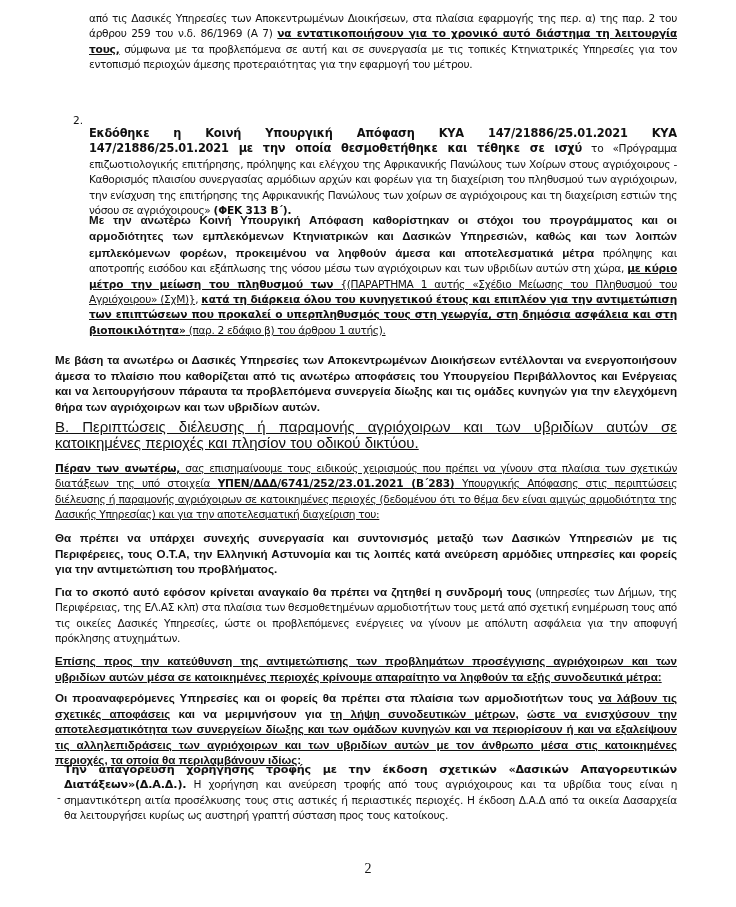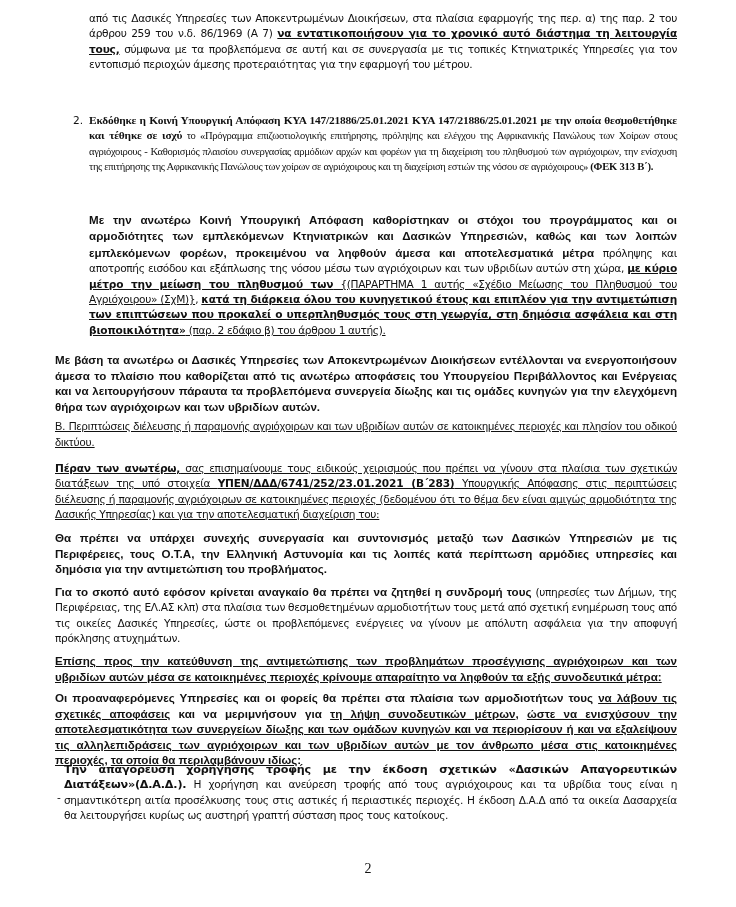--- a/index.html
+++ b/index.html
@@ -3,55 +3,55 @@
 <meta charset="utf-8">
 <style>
   html, body { margin: 0; padding: 0; background: #ffffff; }
   body { width: 736px; height: 907px; position: relative; overflow: hidden;
          font-family: "DejaVu Sans", sans-serif; color: #111; }
   .page { position: absolute; left: 0; top: 0; width: 736px; height: 907px; background: #fff; border-radius: 32px; }
   .p { position: absolute; font-size: 10.6px; line-height: 15.4px; text-align: justify;
        letter-spacing: -0.35px; margin: 0; }
   .b { font-weight: bold; letter-spacing: -0.2px; }
   .u { text-decoration: underline; }
-  .cond { font-family: "Liberation Sans", sans-serif; font-size: 11px; letter-spacing: 0; }
+  .cond { font-family: "Liberation Sans", sans-serif; font-size: 15px; letter-spacing: 0; }
   .boldblock { font-family: "Liberation Sans", sans-serif; font-weight: bold; font-size: 11.6px; line-height: 15.6px; letter-spacing: 0; }
   .num { position: absolute; font-size: 10.6px; line-height: 15.4px; }
   .dash { position: absolute; font-size: 10.6px; line-height: 15.4px; }
   .pagenum { position: absolute; left: 0; width: 736px; top: 861px; text-align: center;
              font-family: "Liberation Serif", serif; font-size: 14px; }
   .j { text-align: justify; text-align-last: left; }
 </style>
 </head>
 <body>
 
 <div class="page">
 
   <p class="p j" style="left:89px; top:11px; width:588px;">
     <span>από τις Δασικές Υπηρεσίες των Αποκεντρωμένων Διοικήσεων, στα πλαίσια εφαρμογής της περ. α) της παρ. 2 του άρθρου 259 του ν.δ. 86/1969 (Α 7) </span><span class="b u">να  εντατικοποιήσουν για το χρονικό αυτό διάστημα τη λειτουργία τους,</span><span> σύμφωνα με τα προβλεπόμενα σε αυτή και σε συνεργασία με τις τοπικές Κτηνιατρικές Υπηρεσίες για τον εντοπισμό περιοχών άμεσης προτεραιότητας για την εφαρμογή του μέτρου.</span>
   </p>
 
   <span class="num" style="left:73px; top:113px;">2.</span>
-  <p class="p j" style="left:89px; top:113px; width:588px;font-family:Liberation Serif, serif;">
+  <p class="p j" style="left:89px; top:126px; width:588px;">
     <span class="b" style="font-size:11.4px;">Εκδόθηκε η Κοινή Υπουργική Απόφαση ΚΥΑ 147/21886/25.01.2021 ΚΥΑ 147/21886/25.01.2021 με την οποία θεσμοθετήθηκε και τέθηκε σε ισχύ</span><span> το «Πρόγραμμα επιζωοτιολογικής επιτήρησης, πρόληψης και ελέγχου της Αφρικανικής Πανώλους των Χοίρων στους αγριόχοιρους - Καθορισμός πλαισίου συνεργασίας αρμόδιων αρχών και φορέων για τη διαχείριση του πληθυσμού των αγριόχοιρων, την ενίσχυση της επιτήρησης της Αφρικανικής Πανώλους των χοίρων σε αγριόχοιρους και τη διαχείριση εστιών της νόσου σε αγριόχοιρους» </span><span class="b">(ΦΕΚ 313 Β΄).</span>
   </p>
 
   <p class="p j" style="left:89px; top:212px; width:588px;">
     <span class="boldblock">Με την ανωτέρω Κοινή Υπουργική Απόφαση καθορίστηκαν οι στόχοι του προγράμματος και οι αρμοδιότητες των εμπλεκόμενων Κτηνιατρικών και Δασικών Υπηρεσιών, καθώς και των λοιπών εμπλεκόμενων φορέων, προκειμένου να ληφθούν άμεσα και αποτελεσματικά μέτρα</span><span> πρόληψης και αποτροπής εισόδου και εξάπλωσης της νόσου μέσω των αγριόχοιρων και των υβριδίων αυτών στη χώρα, </span><span class="b u">με κύριο μέτρο την μείωση του πληθυσμού των</span><span class="u"> {(ΠΑΡΑΡΤΗΜΑ 1 αυτής «Σχέδιο Μείωσης του Πληθυσμού του Αγριόχοιρου» (ΣχΜ)}</span><span>, </span><span class="b u">κατά τη διάρκεια όλου του κυνηγετικού έτους και επιπλέον  για την αντιμετώπιση των επιπτώσεων που προκαλεί ο υπερπληθυσμός τους στη γεωργία, στη δημόσια ασφάλεια και στη βιοποικιλότητα»</span><span class="u"> (παρ. 2 εδάφιο β) του άρθρου 1 αυτής).</span>
   </p>
 
   <p class="p j boldblock" style="left:55px; top:352px; width:622px;"> Με βάση τα ανωτέρω οι Δασικές Υπηρεσίες των Αποκεντρωμένων Διοικήσεων εντέλλονται  να ενεργοποιήσουν άμεσα το πλαίσιο που καθορίζεται από τις ανωτέρω αποφάσεις του Υπουργείου Περιβάλλοντος και Ενέργειας και να λειτουργήσουν πάραυτα τα προβλεπόμενα συνεργεία δίωξης και τις ομάδες κυνηγών για την ελεγχόμενη θήρα των αγριόχοιρων και των υβριδίων αυτών.</p>
 
   <p class="p j cond u" style="left:55px; top:419px; width:622px; line-height:15.6px;">Β. Περιπτώσεις διέλευσης ή παραμονής αγριόχοιρων και των υβριδίων αυτών σε κατοικημένες περιοχές και πλησίον του οδικού δικτύου.</p>
 
   <p class="p j" style="left:55px; top:461px; width:622px;text-decoration:underline;">
     <span class="b u">Πέραν των ανωτέρω,</span><span> σας επισημαίνουμε τους ειδικούς χειρισμούς που πρέπει να γίνουν στα πλαίσια των σχετικών διατάξεων της υπό στοιχεία </span><span class="b">ΥΠΕΝ/ΔΔΔ/6741/252/23.01.2021 (Β΄283)</span><span> Υπουργικής Απόφασης στις περιπτώσεις διέλευσης ή παραμονής αγριόχοιρων σε κατοικημένες περιοχές (δεδομένου ότι το θέμα δεν είναι αμιγώς αρμοδιότητα της Δασικής Υπηρεσίας) και για την αποτελεσματική διαχείριση του:</span>
   </p>
 
-  <p class="p j boldblock" style="left:55px; top:530px; width:622px;">Θα πρέπει να υπάρχει συνεχής συνεργασία και συντονισμός μεταξύ των Δασικών Υπηρεσιών με τις Περιφέρειες, τους Ο.Τ.Α, την Ελληνική Αστυνομία και τις λοιπές κατά περίπτωση αρμόδιες υπηρεσίες και δημόσια για την αντιμετώπιση του προβλήματος.</p>
+  <p class="p j boldblock" style="left:55px; top:530px; width:622px;">Θα πρέπει να υπάρχει συνεχής συνεργασία και συντονισμός μεταξύ των Δασικών Υπηρεσιών με τις Περιφέρειες, τους Ο.Τ.Α, την Ελληνική Αστυνομία και τις λοιπές κατά ανεύρεση αρμόδιες υπηρεσίες και φορείς για την αντιμετώπιση του προβλήματος.</p>
 
   <p class="p j boldblock u" style="left:55px; top:653px; width:622px;">Επίσης προς την κατεύθυνση της αντιμετώπισης των προβλημάτων προσέγγισης αγριόχοιρων και των υβριδίων αυτών μέσα σε κατοικημένες περιοχές κρίνουμε απαραίτητο να ληφθούν τα εξής συνοδευτικά μέτρα:</p>
 
   <p class="p j" style="left:55px; top:584px; width:622px;">
     <span class="boldblock">Για το σκοπό αυτό εφόσον κρίνεται αναγκαίο θα πρέπει να ζητηθεί η συνδρομή τους</span><span> (υπηρεσίες των Δήμων, της Περιφέρειας, της ΕΛ.ΑΣ κλπ) στα πλαίσια των θεσμοθετημένων αρμοδιοτήτων τους μετά από σχετική ενημέρωση τους από τις οικείες Δασικές Υπηρεσίες, ώστε οι προβλεπόμενες ενέργειες να γίνουν με απόλυτη ασφάλεια για την αποφυγή πρόκλησης ατυχημάτων.</span>
   </p>
 
   <p class="p j boldblock" style="left:55px; top:690px; width:622px;">
     <span>Οι προαναφερόμενες Υπηρεσίες και οι φορείς θα πρέπει στα πλαίσια των αρμοδιοτήτων τους </span><span class="u">να λάβουν τις σχετικές αποφάσεις</span><span> και να μεριμνήσουν για </span><span class="u">τη λήψη συνοδευτικών μέτρων</span><span>, </span><span class="u">ώστε να ενισχύσουν την αποτελεσματικότητα των συνεργείων δίωξης και των ομάδων κυνηγών και να περιορίσουν ή και να εξαλείψουν τις αλληλεπιδράσεις των αγριόχοιρων και των υβριδίων αυτών με τον άνθρωπο μέσα στις κατοικημένες περιοχές</span><span>, </span><span class="u">τα οποία θα περιλαμβάνουν ιδίως</span><span>:</span>
   </p>

